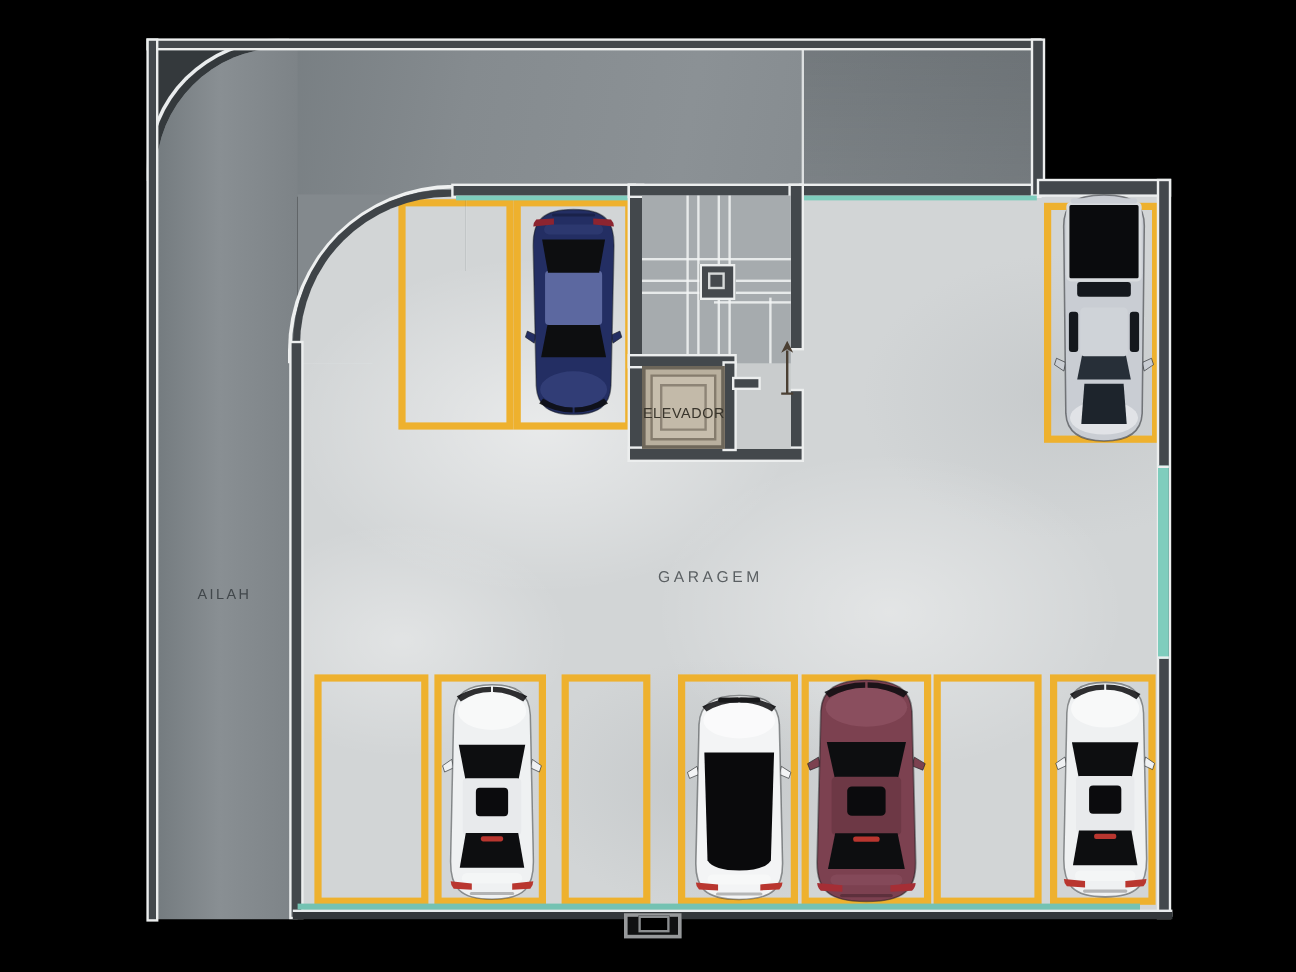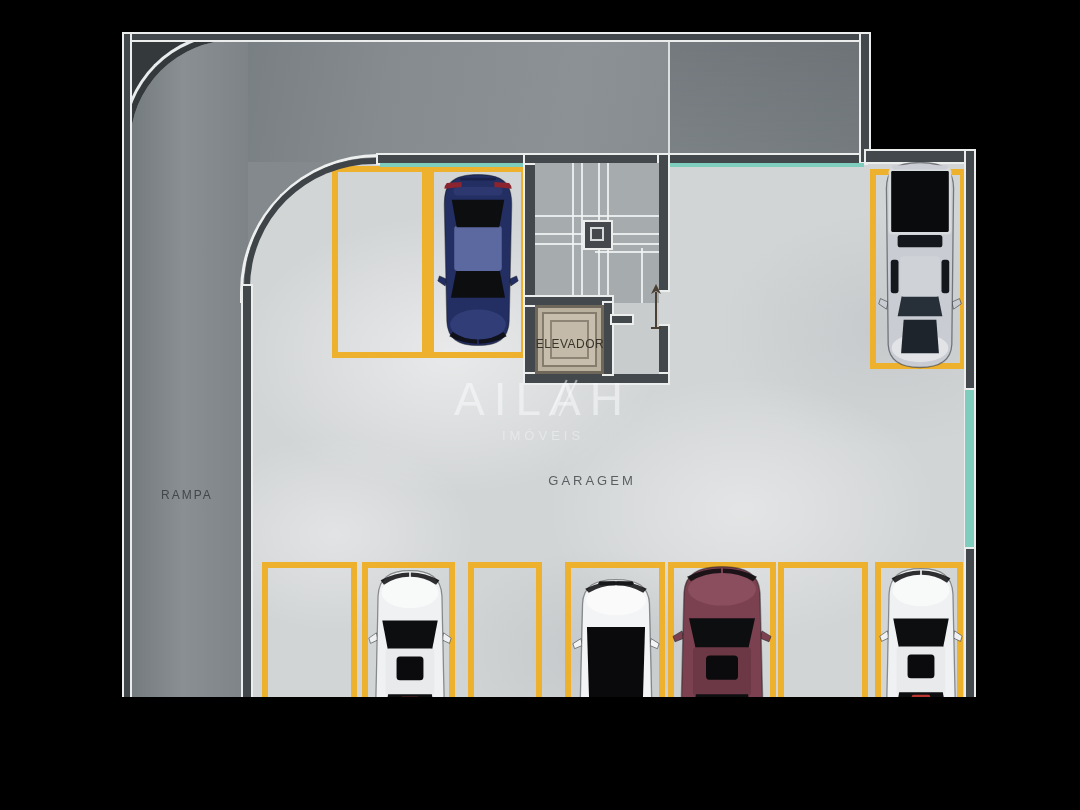--- a/index.html
+++ b/index.html
@@ -1,16 +1,16 @@
 <!DOCTYPE html>
 <html><head>
 <meta charset="utf-8">
 <style>
   html,body{margin:0;padding:0;background:#000;}
-  #stage{position:relative;width:1080px;height:697px;background:#000;overflow:hidden;
+  #stage{position:relative;width:1080px;height:810px;background:#000;overflow:hidden;
          font-family:"Liberation Sans", sans-serif;border-radius:31px;}
   .abs{position:absolute;}
   
   #corner-dark{left:126px;top:36px;width:116px;height:116px;background:#34393c;z-index:1;}
   #ramp-top{left:130px;top:40px;width:736px;height:124px;z-index:1;
             background:linear-gradient(100deg,#6f767a,#858b8f 35%,#8b9195 60%,#7e8488);
             border-top-left-radius:105px;}
   #ramp-left{left:130px;top:40px;width:118px;height:726px;z-index:1;
              background:linear-gradient(90deg,#747b7f,#898f93 45%,#7d8387);
              border-top-left-radius:105px;}
@@ -287,23 +287,17 @@
        <path d="M24 144 L76 144 L82 177 L18 177 Z" fill="#0d0e10"></path>
           <rect x="39" y="147" width="22" height="5" rx="2" fill="#b9362f"></rect>
     <rect x="20" y="182" width="60" height="10" rx="5" fill="#ffffff" opacity="0.35"></rect>
     <path d="M9 190 L30 192 L30 198 L12 197 Q9 194 9 190 Z" fill="#b9362f"></path>
     <path d="M91 190 L70 192 L70 198 L88 197 Q91 194 91 190 Z" fill="#b9362f"></path>
     <rect x="28" y="200" width="44" height="3" rx="1.5" fill="rgba(0,0,0,0.25)"></rect>
   </svg>
       </div>
     </div>
 
-  <div class="abs plan-label" id="label-rampa">RAMPA</div>
+  <div class="abs plan-label" id="label-rampa">AILAH</div>
   <div class="abs plan-label" id="label-garagem">GARAGEM</div>
 
-  <div class="abs" id="watermark">
-    <div id="wm-name">AILAH</div>
-    <div class="wm-slash" id="wm-slash1"></div>
-    <div class="wm-slash" id="wm-slash2"></div>
-    <div id="wm-tagline">IMÓVEIS</div>
-  </div>
 
 </div>
 
 </body></html>

